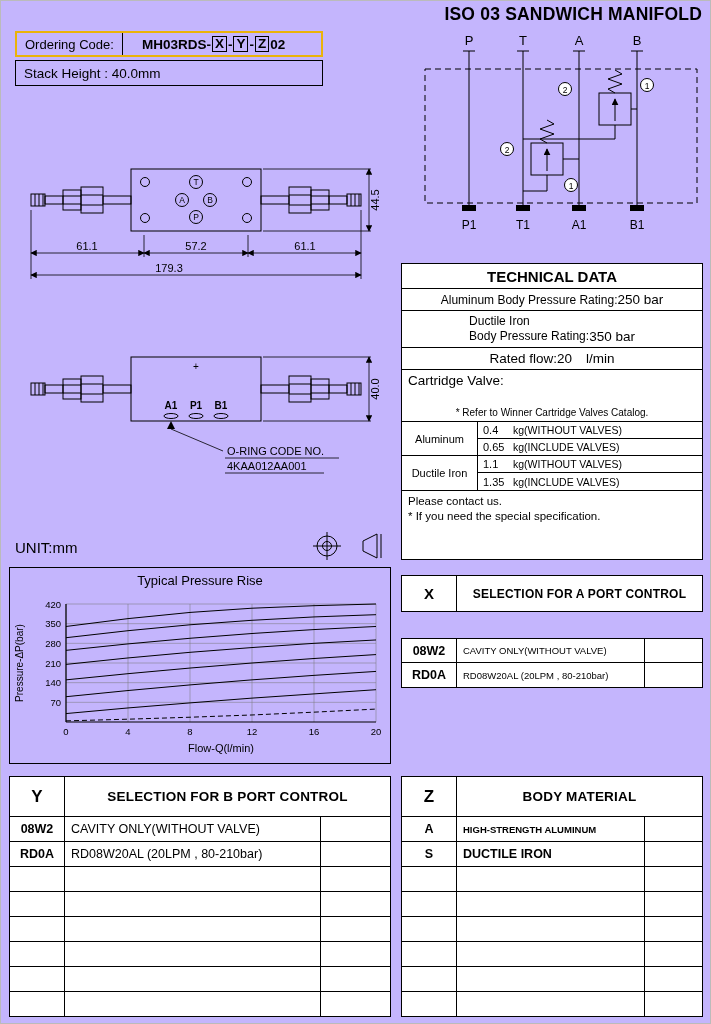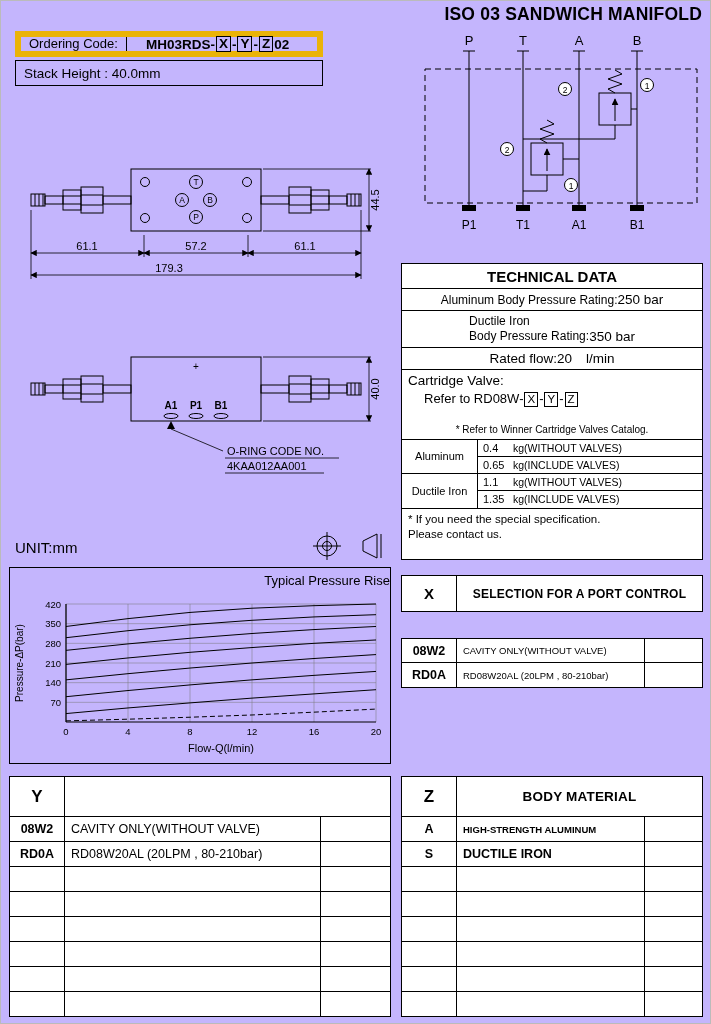--- a/index.html
+++ b/index.html
@@ -1,21 +1,21 @@
 <!DOCTYPE html>
 <html><head>
 <meta charset="utf-8">
 <style>
   *{margin:0;padding:0;box-sizing:border-box}
   html,body{width:711px;height:1024px;background:#fff;overflow:hidden}
   body{font-family:"Liberation Sans","DejaVu Sans",sans-serif;color:#000;position:relative}
   .page{position:absolute;inset:0;border:1px solid #bbb;background:#c4b5fd}
   .abs{position:absolute}
   .page-title{right:8px;top:3px;font-size:17.5px;font-weight:bold;letter-spacing:.2px}
-  .ord-box{left:14px;top:30px;width:308px;height:26px;border:6px solid #eab308;display:flex;align-items:flex-end;font-size:13px}
+  .ord-box{left:14px;top:30px;width:308px;height:26px;border:2px solid #eab308;display:flex;align-items:center;font-size:13px}
   .ord-label{padding:0 8px;white-space:nowrap}
   .ord-code{border-left:1px solid #000;height:100%;display:flex;align-items:center;padding:0 19px;font-weight:bold;font-size:13.5px;white-space:nowrap}
   .boxed{border:1px solid #000;padding:0 2px;margin:0 1px;line-height:1.1;display:inline-block}
   .stack-box{left:14px;top:59px;width:308px;height:26px;border:1px solid #000;display:flex;align-items:center;padding-left:8px;font-size:13.5px}
   .unit-label{left:14px;top:538px;font-size:15px}
   
   .tech-box{left:400px;top:262px;width:302px;height:297px;border:1px solid #000;background:#fff}
   .tech-title{font-size:15px;font-weight:bold;text-align:center;padding:4px 0 3px;border-bottom:1px solid #000}
   .trowline{display:flex;justify-content:center;align-items:center;border-bottom:1px solid #000;padding:3px 6px}
   .trowline.two{align-items:flex-end}
@@ -31,21 +31,21 @@
   .cart3{font-size:10px;text-align:center;padding-right:2px;margin-top:17px}
   .wtable{border:1px solid #000;border-left:none;border-right:none;display:grid;grid-template-columns:76px 1fr;grid-auto-rows:17px}
   .wmat{grid-row:span 2;border-right:1px solid #000;border-bottom:1px solid #000;display:flex;align-items:center;justify-content:center;font-size:11px}
   .wmat.last{border-bottom:none}
   .wval{border-bottom:1px solid #000;display:flex;align-items:center;padding-left:5px;font-size:10.5px}
   .wval.last{border-bottom:none}
   .wnum{display:inline-block;width:30px;font-size:11px}
   .footnote{font-size:11.5px;padding:3px 6px;line-height:1.3}
   
   .chart-box{left:8px;top:566px;width:382px;height:197px;border:1px solid #000}
-  .chart-title{text-align:right;font-size:13px;padding-top:5px;height:24px}
+  .chart-title{text-align:center;font-size:13px;padding-top:5px;height:24px}
   
   .tbl{border:1px solid #000;background:#fff;overflow:hidden}
   .thead{display:flex;border-bottom:1px solid #000}
   .thead.noline{border-bottom:none}
   .hcode{width:55px;border-right:1px solid #000;display:flex;align-items:center;justify-content:center;font-weight:bold}
   .htitle{flex:1;display:flex;align-items:center;justify-content:center;font-weight:bold;letter-spacing:.2px}
   .trow{display:grid;border-bottom:1px solid #000}
   .trow:last-child{border-bottom:none}
   .tbl-x .trow,.tbl-z .trow{grid-template-columns:55px 188px 57px}
   .tbl-y .trow{grid-template-columns:55px 256px 69px}
@@ -234,21 +234,20 @@
     </div>
     <div class="trowline">
       <span class="lab14">Rated flow:</span>
       <span class="flowval">
         <span>20</span>
         <span>l/min</span>
       </span>
     </div>
     <div class="cartridge">
       <div class="cart1">Cartridge Valve:</div>
-      <div class="cart2"><span>Refer to RD08W-</span><span class="boxed">X</span><span>-</span><span class="boxed">Y</span><span>-</span><span class="boxed">Z</span></div>
       <div class="cart3">* Refer to Winner Cartridge Valves Catalog.</div>
     </div>
     <div class="wtable">
       <div class="wmat">Aluminum</div>
       <div class="wval">
           <span class="wnum">0.4</span>
           <span>kg(WITHOUT VALVES)</span>
         </div>
       <div class="wval">
           <span class="wnum">0.65</span>
@@ -258,22 +257,22 @@
       <div class="wval">
           <span class="wnum">1.1</span>
           <span>kg(WITHOUT VALVES)</span>
         </div>
       <div class="wval last">
           <span class="wnum">1.35</span>
           <span>kg(INCLUDE VALVES)</span>
         </div>
     </div>
     <div class="footnote">
+      <div>Please contact us.</div>
       <div>* If you need the special specification.</div>
-      <div>Please contact us.</div>
     </div>
   </div>
 
   <svg class="abs" style="left:18px;top:348px" width="364" height="136" viewBox="0 0 364 136">
     <defs>
       <marker id="arrS" viewBox="0 0 10 10" refX="9" refY="5" markerWidth="8" markerHeight="8" orient="auto-start-reverse">
         <path d="M0,0 L10,5 L0,10 z" fill="#000"></path>
       </marker>
     </defs>
     <g stroke="#000" fill="none" stroke-width="1">
@@ -408,20 +407,21 @@
           <div class="tcell code">RD0A</div>
           <div class="tcell desc">RD08W20AL (20LPM , 80-210bar)</div>
           <div class="tcell extra"></div>
         </div>
       </div>
   </div>
 
   <div class="abs tbl tbl-y" style="left:8px;top:775px;width:382px;height:241px">
     <div class="thead" style="height:40px">
       <div class="hcode hY">Y</div>
+      <div class="htitle tY">SELECTION FOR B PORT CONTROL</div>
     </div>
     <div id="y-body">
         <div class="trow">
           <div class="tcell code">08W2</div>
           <div class="tcell desc">CAVITY ONLY(WITHOUT VALVE)</div>
           <div class="tcell extra"></div>
         </div>
         <div class="trow">
           <div class="tcell code">RD0A</div>
           <div class="tcell desc">RD08W20AL (20LPM , 80-210bar)</div>

